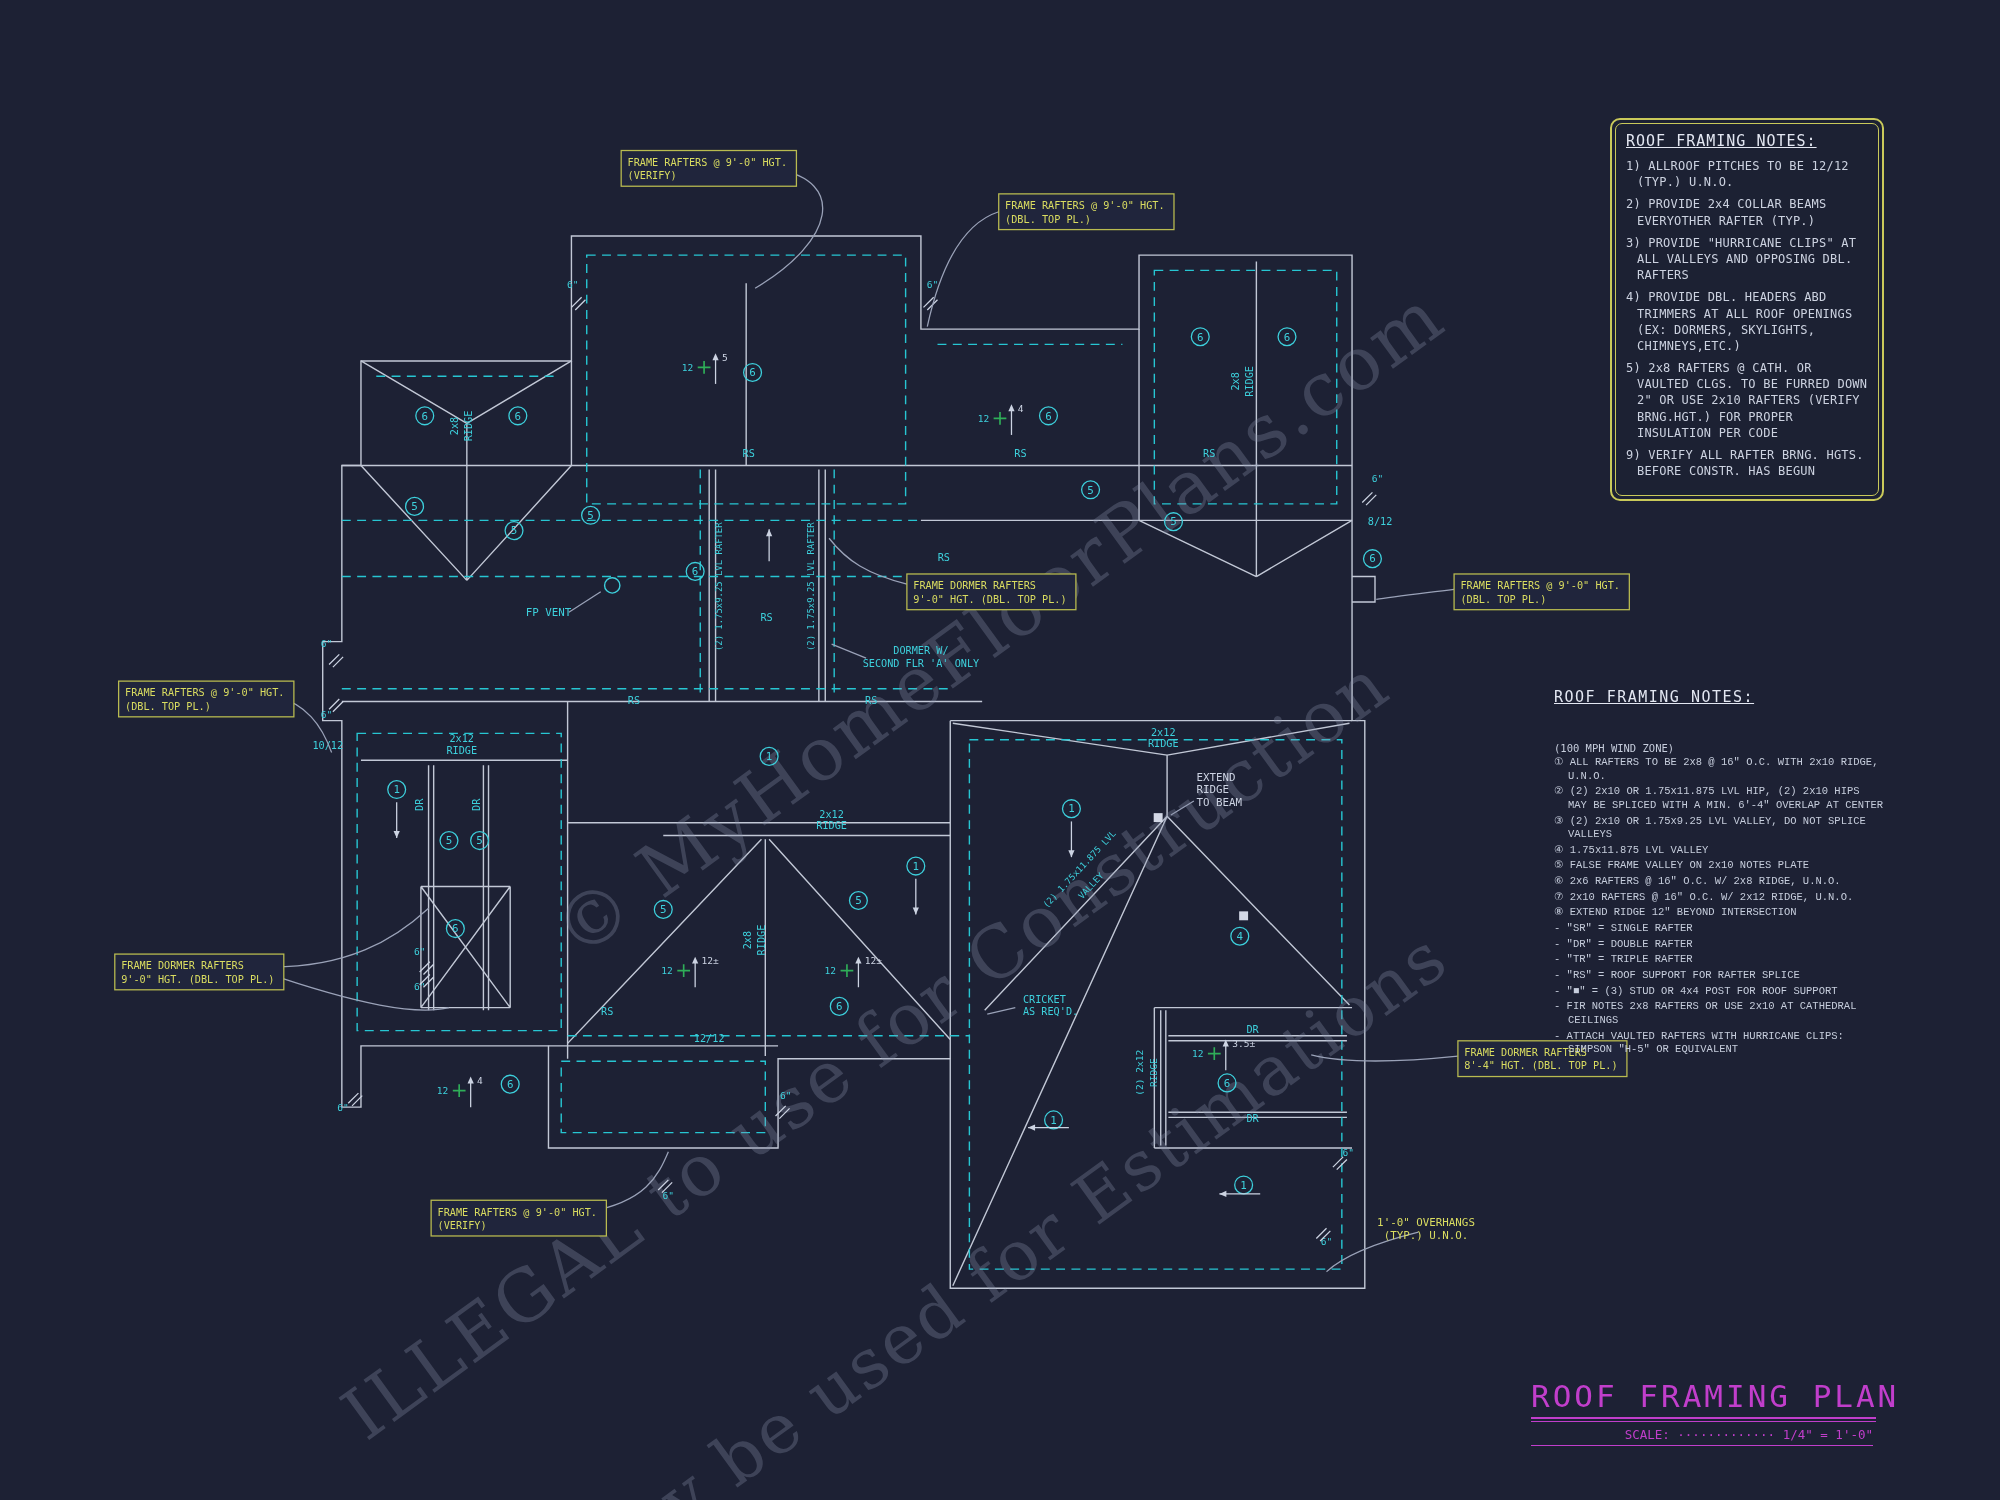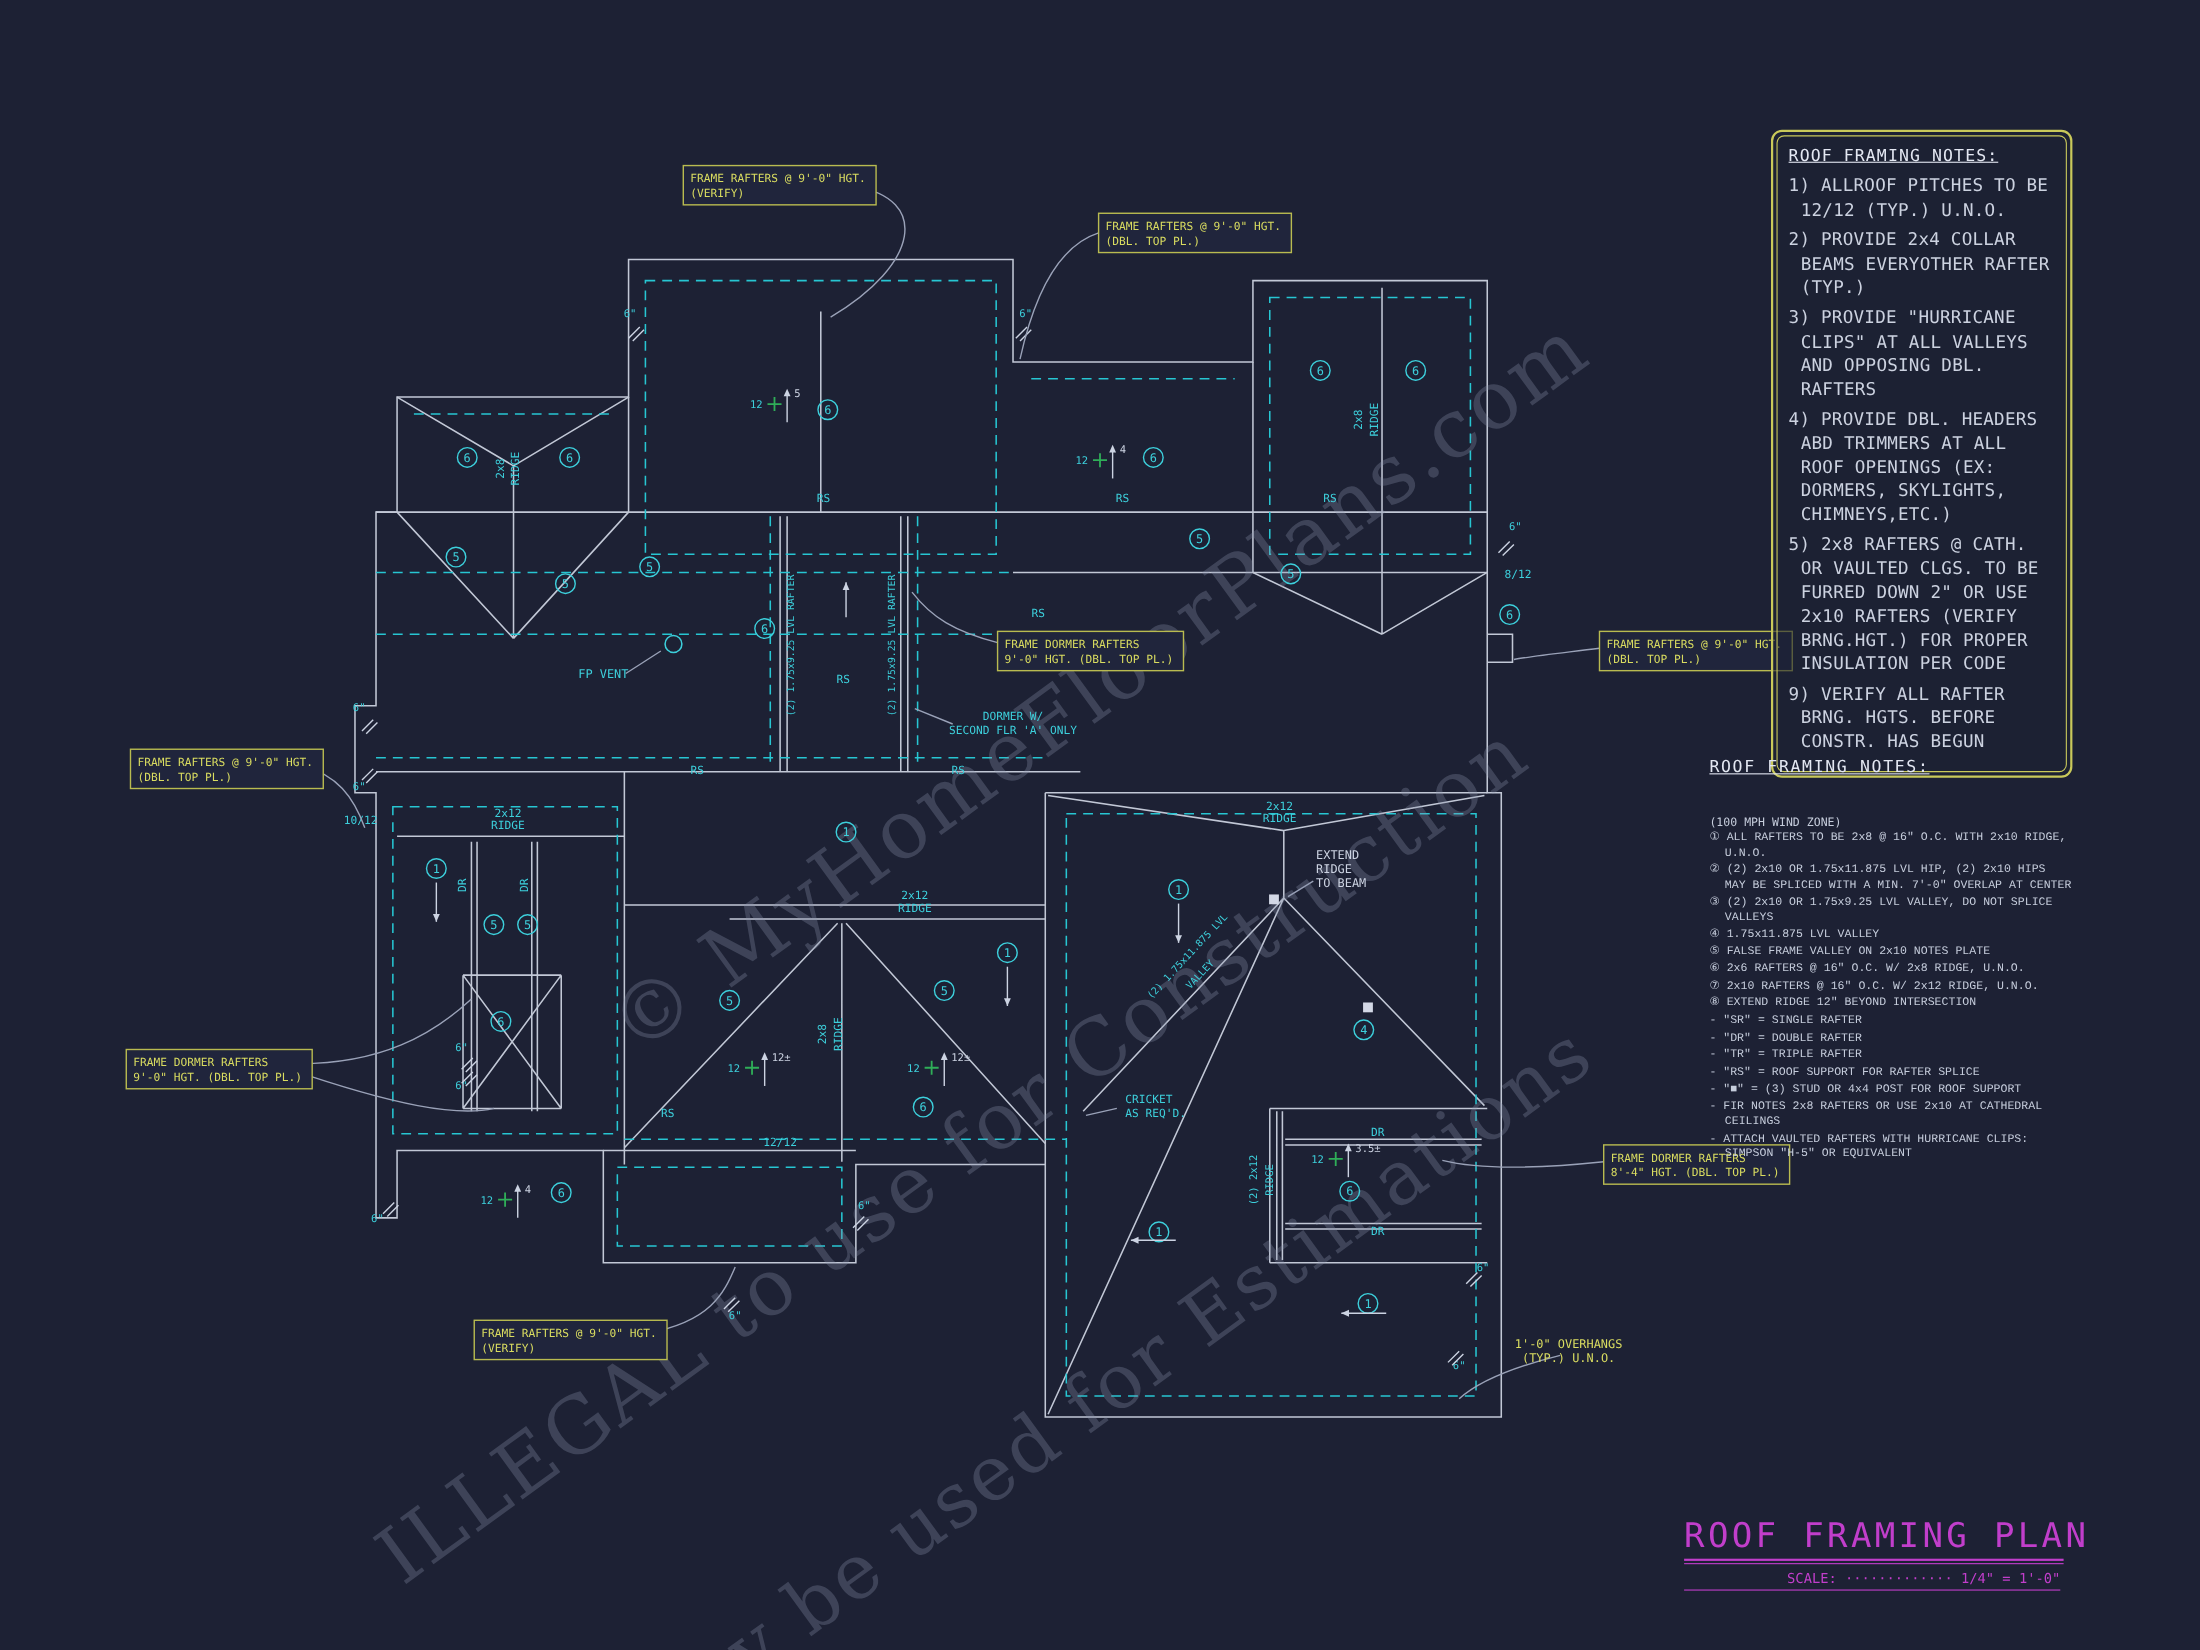--- a/index.html
+++ b/index.html
@@ -6,21 +6,21 @@
   html,body { background:#12162a; }
   body { font-family:"DejaVu Sans Mono", monospace; }
   .page { position:relative; width:2000px; height:1500px; background:#1d2134; overflow:hidden; }
   .page svg { position:absolute; left:0; top:0; width:2000px; height:1500px; }
 
   .notes-box { position:absolute; left:1610px; top:118px; width:274px;
     border:2px solid #c9c95a; border-radius:10px; padding:3px; background:rgba(29,33,52,.6); }
   .notes-box-inner { border:1px solid #c9c95a; border-radius:7px; padding:8px 10px 10px; }
   .notes-box-title { color:#e3e7f2; font-size:15px; letter-spacing:1px; text-decoration:underline; margin-bottom:8px; white-space:nowrap; }
   .notes-box ol { list-style:none; }
-  .notes-box li { color:#ccd2e0; font-size:16px; line-height:1.35; margin-bottom:6px; padding-left:11px; text-indent:-11px; letter-spacing:.2px; }
+  .notes-box li { color:#ccd2e0; font-size:12px; line-height:1.35; margin-bottom:6px; padding-left:11px; text-indent:-11px; letter-spacing:.2px; }
 
   .framing-notes { position:absolute; left:1554px; top:688px; width:330px; }
   .framing-notes-title { color:#e3e7f2; font-size:15px; letter-spacing:1.5px; text-decoration:underline; margin-bottom:4px; white-space:nowrap; }
   .framing-notes .subtitle { color:#c6cddc; font-size:10.5px; margin-bottom:2px;margin-top:36px; }
   .framing-notes ul { list-style:none; }
   .framing-notes li { color:#c6cddc; font-size:10.5px; line-height:1.3; margin-bottom:2px; padding-left:14px; text-indent:-14px;font-family:Liberation Mono, monospace; }
 
   .title-block { position:absolute; left:1531px; top:1378px; width:345px;text-align:right; }
   .tb-title { color:#c13ecb; font-size:31px; letter-spacing:3px; white-space:nowrap; }
   .tb-line1 { border-top:2px solid #c13ecb; margin-top:3px; }
@@ -396,21 +396,21 @@
           <li>9) VERIFY ALL RAFTER BRNG. HGTS. BEFORE CONSTR. HAS BEGUN</li>
         </ol>
     </div>
   </div>
 
   <div class="framing-notes">
     <div class="framing-notes-title">ROOF FRAMING NOTES:</div>
     <div class="subtitle">(100 MPH WIND ZONE)</div>
     <ul>
         <li>① ALL RAFTERS TO BE 2x8 @ 16" O.C. WITH 2x10 RIDGE, U.N.O.</li>
-        <li>② (2) 2x10 OR 1.75x11.875 LVL HIP, (2) 2x10 HIPS MAY BE SPLICED WITH A MIN. 7'-0" OVERLAP AT CENTER</li>
+        <li>② (2) 2x10 OR 1.75x11.875 LVL HIP, (2) 2x10 HIPS MAY BE SPLICED WITH A MIN. 6'-4" OVERLAP AT CENTER</li>
         <li>③ (2) 2x10 OR 1.75x9.25 LVL VALLEY, DO NOT SPLICE VALLEYS</li>
         <li>④ 1.75x11.875 LVL VALLEY</li>
         <li>⑤ FALSE FRAME VALLEY ON 2x10 NOTES PLATE</li>
         <li>⑥ 2x6 RAFTERS @ 16" O.C. W/ 2x8 RIDGE, U.N.O.</li>
         <li>⑦ 2x10 RAFTERS @ 16" O.C. W/ 2x12 RIDGE, U.N.O.</li>
         <li>⑧ EXTEND RIDGE 12" BEYOND INTERSECTION</li>
         <li>- "SR" = SINGLE RAFTER</li>
         <li>- "DR" = DOUBLE RAFTER</li>
         <li>- "TR" = TRIPLE RAFTER</li>
         <li>- "RS" = ROOF SUPPORT FOR RAFTER SPLICE</li>

